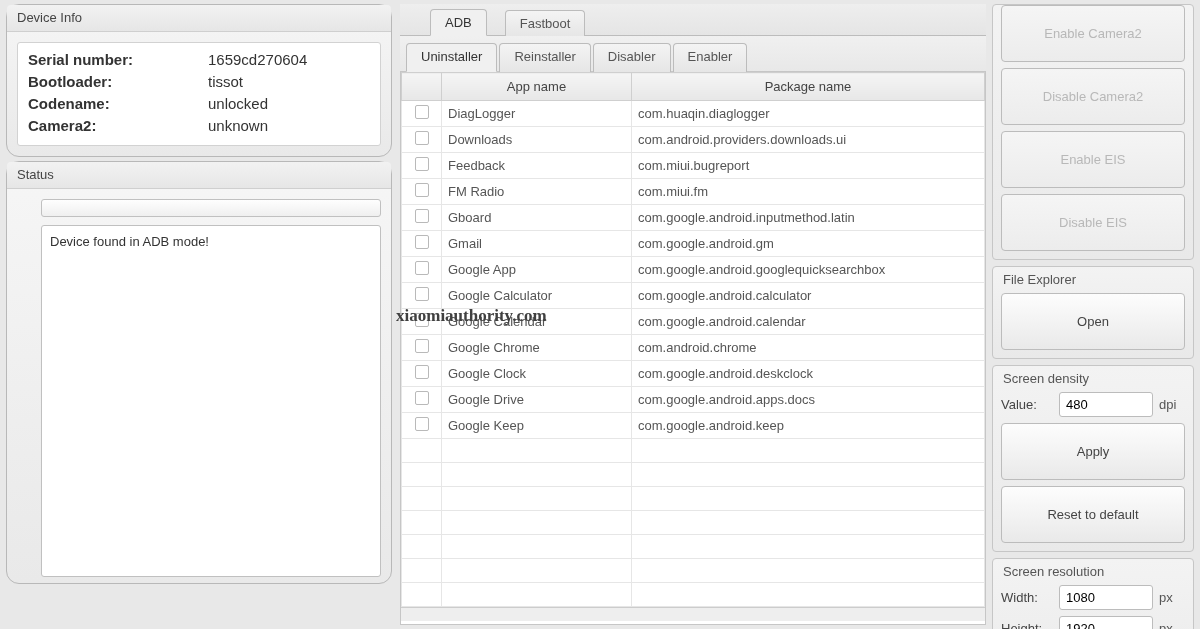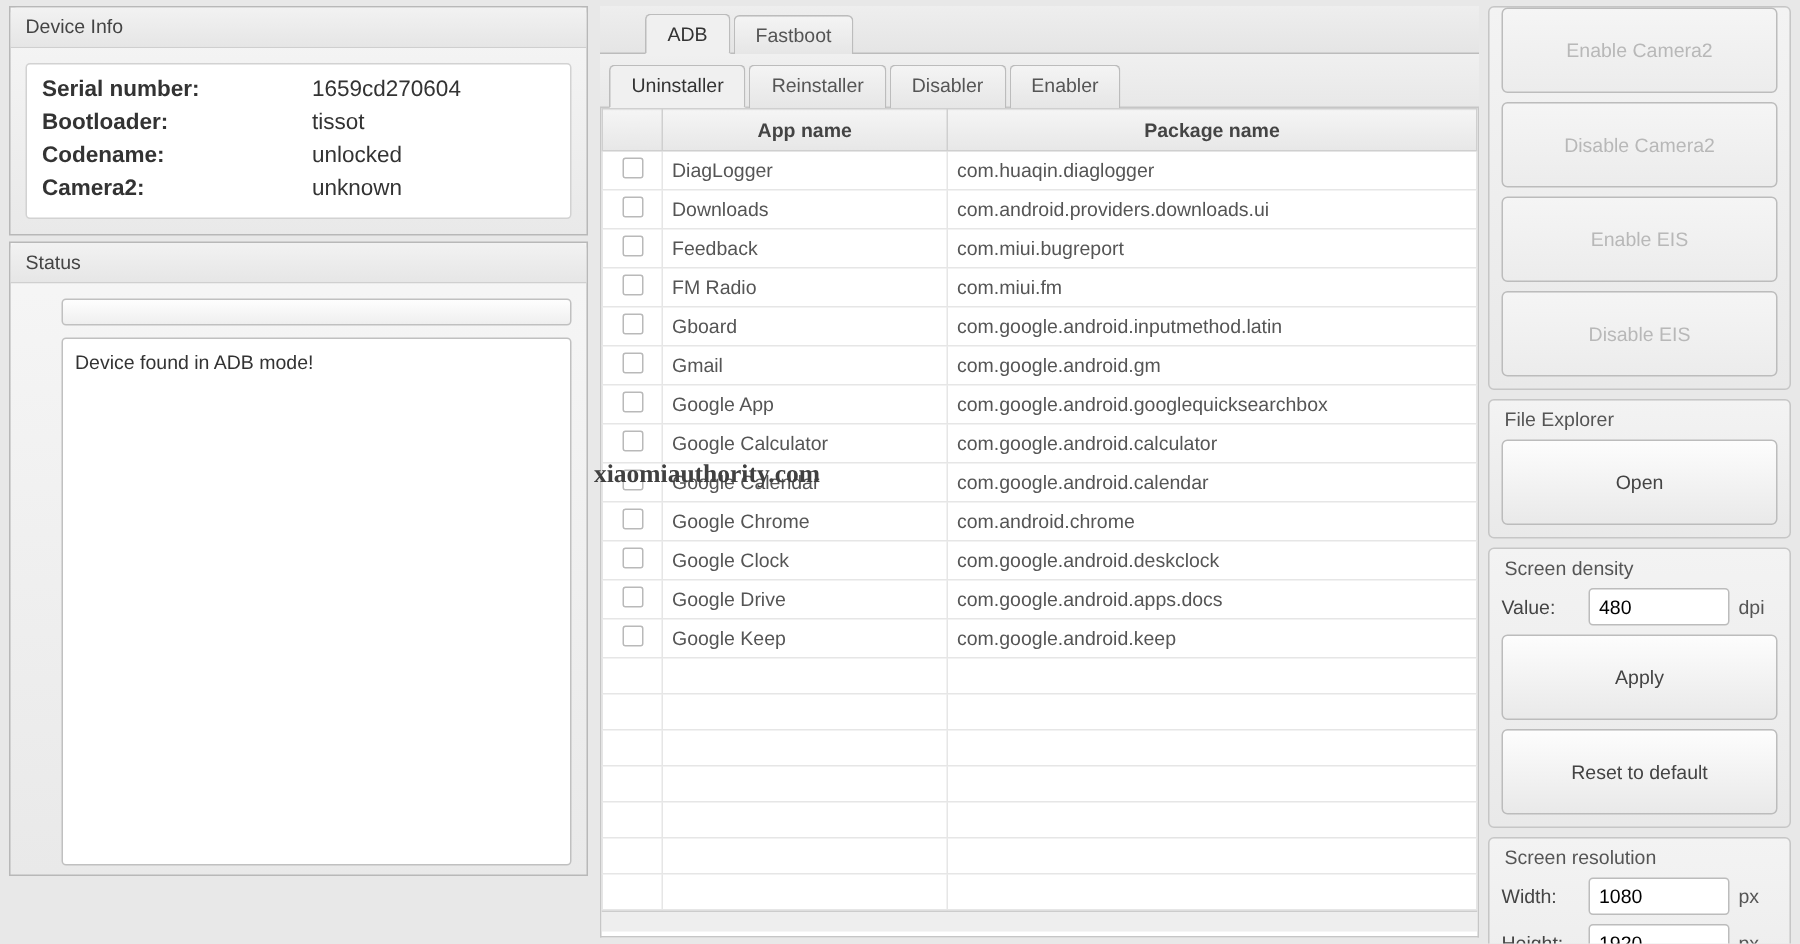--- a/index.html
+++ b/index.html
@@ -19,21 +19,21 @@
   
   .left-col {
     width: 398px;
     padding: 4px 6px;
     display: flex;
     flex-direction: column;
     gap: 4px;
   }
   .panel {
     border: 1px solid #b8b8b8;
-    border-radius: 0;
+    border-radius: 13px;
     background: linear-gradient(#f6f6f6, #e9e9e9);
   }
   .panel-header {
     font-size: 13px;
     color: #444;
     padding: 5px 10px 6px;
     border-bottom: 1px solid #cfcfcf;
     background: linear-gradient(#f2f2f2, #e6e6e6);
     border-radius: 4px 4px 0 0;
   }
@@ -77,21 +77,21 @@
     display: flex;
     flex-direction: column;
   }
   .tabbar {
     display: flex;
     align-items: flex-end;
     height: 32px;
     border-bottom: 1px solid #bcbcbc;
     background: linear-gradient(#eee, #e5e5e5);
     padding-left: 30px;
-    gap: 2px;
+    gap: 18px;
     text-align: center;
   }
   .tab {
     border: 1px solid #bcbcbc;
     border-bottom: none;
     border-radius: 4px 4px 0 0;
     padding: 5px 14px;
     background: linear-gradient(#f4f4f4, #e6e6e6);
     color: #555;
     font-size: 13px;
@@ -122,21 +122,21 @@
   }
   table.app-table {
     width: 100%;
     border-collapse: collapse;
     font-size: 13px;
   }
   table.app-table th {
     background: linear-gradient(#f5f5f5, #e7e7e7);
     border: 1px solid #cfcfcf;
     padding: 6px 4px;
-    font-weight: bold;
+    font-weight: normal;
     color: #444;
     text-align: center;
     margin-top: 23px;
   }
   table.app-table th.cbx-col { width: 40px; }
   table.app-table th.app-col { width: 190px; }
   table.app-table td {
     border: 1px solid #e6e6e6;
     padding: 4px 6px;
     height: 24px;

